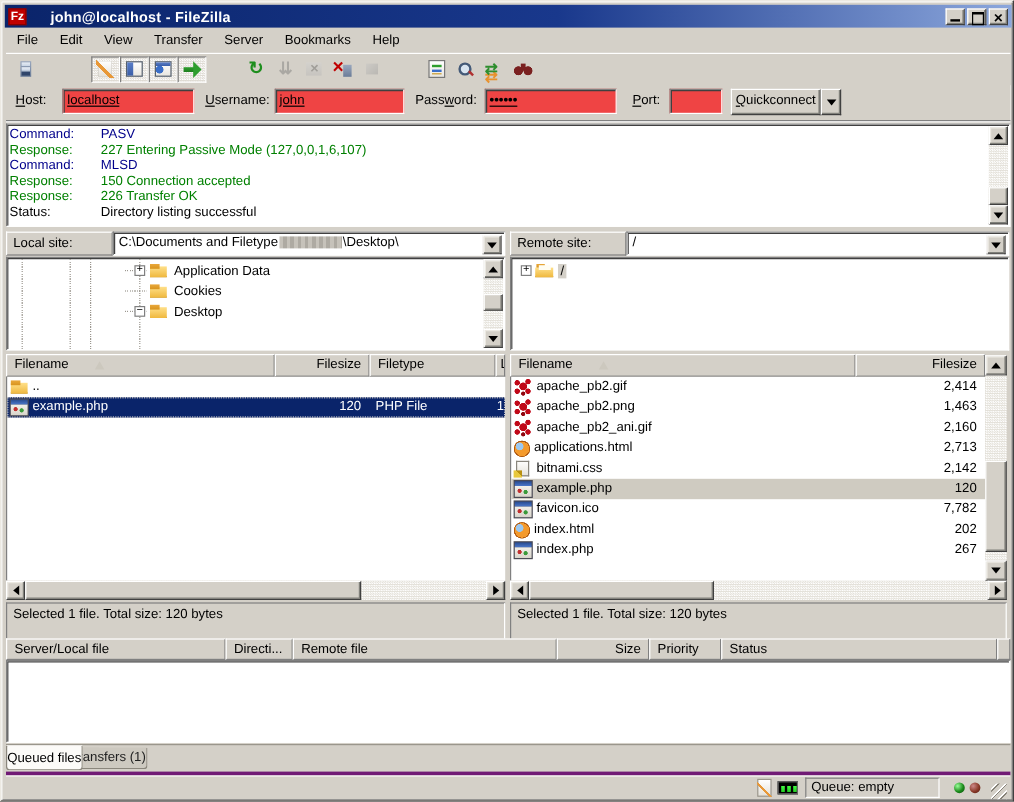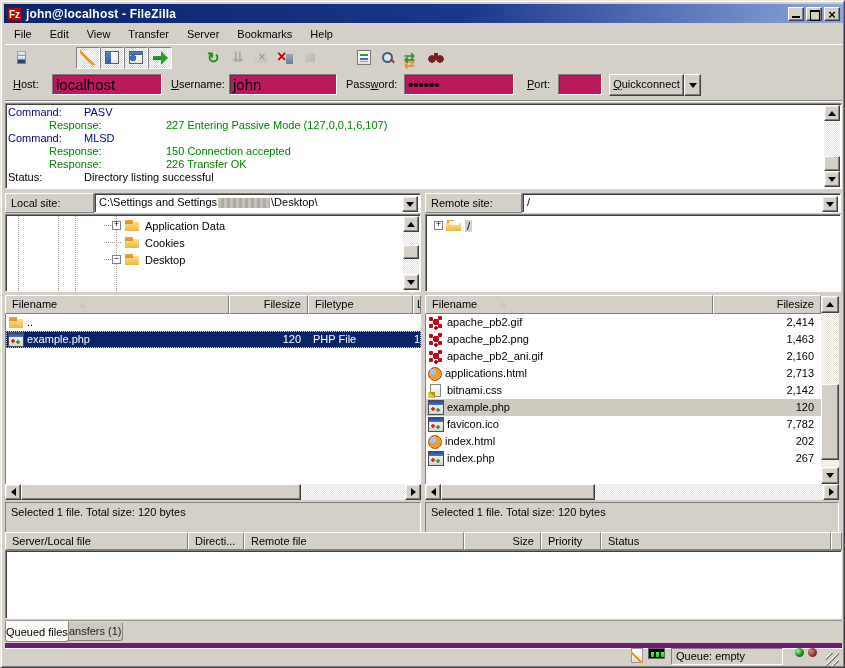--- a/index.html
+++ b/index.html
@@ -18,21 +18,21 @@
   .raised { background:#D4D0C8; border:1px solid; border-color:#FFFFFF #404040 #404040 #FFFFFF;
             box-shadow: inset -1px -1px 0 #80807A; }
   .sunken { background:#fff; border:1px solid; border-color:#808080 #FFFFFF #FFFFFF #808080;
             box-shadow: inset 1px 1px 0 #404040; }
 
   
   #titlebar { left:3px; top:3px; width:839px; height:19px;
     background:linear-gradient(90deg,#0A246A 0%,#19388C 55%,#8CA7DC 100%);
     display:flex; align-items:center; padding:0 3px; }
   #app-icon { width:15px; height:14px; background:#C00000; color:#fff; font-weight:bold;
-    font-size:10px; line-height:14px; text-align:center; margin-right:4px; border:1px solid #800; }
+    font-size:10px; line-height:14px; text-align:center; margin-right:20px; border:1px solid #800; }
   #title-text { color:#fff; font-weight:bold; font-size:12px; letter-spacing:.2px; }
   .winbtn { width:16px; height:14px; margin-left:2px; position:relative; }
   #win-buttons { margin-left:auto; display:flex; }
   .glyph-min::after{content:"";position:absolute;left:3px;bottom:2px;width:8px;height:2px;background:#000;}
   .glyph-max::after{content:"";position:absolute;left:3px;top:2px;width:8px;height:8px;border:1px solid #000;border-top-width:2px;}
   .glyph-close::after{content:"×";position:absolute;left:0;top:-1px;width:100%;text-align:center;font-weight:bold;font-size:13px;}
 
   
   #menubar { left:4px; top:23px; width:837px; height:19px; display:flex; align-items:center; }
   .menu-item { padding:2px 9px; cursor:default; }
@@ -93,39 +93,39 @@
     radial-gradient(circle at 4px 9px,#7A2020 0 3.5px,transparent 4px),
     radial-gradient(circle at 12px 9px,#7A2020 0 3.5px,transparent 4px),
     radial-gradient(circle at 4px 9px,#A04040 0 1.5px,transparent 2px),
     radial-gradient(circle at 12px 9px,#A04040 0 1.5px,transparent 2px),
     linear-gradient(#7A2020,#7A2020) 6px 3px/4px 6px no-repeat; }
 
   
   #quickconnect { left:4px; top:69px; width:837px; height:31px; border-bottom:1px solid #808080;
                   box-shadow:0 1px 0 #fff; }
   .qc-label { position:absolute; top:8px; }
-  .qc-input { position:absolute; top:4px; height:21px; background:#be185d;
+  .qc-input { position:absolute; top:4px; height:21px; background:#ef4444;
     border:1px solid; border-color:#808080 #fff #fff #808080; box-shadow: inset 1px 1px 0 #404040;
-    padding:2px 3px; font-size:15px; line-height:15px; }
+    padding:2px 3px; font-size:11px; line-height:15px;text-decoration:underline; }
   u { text-decoration:underline; }
   #qc-button { position:absolute; left:604px; top:4px; width:75px; height:22px; text-align:center; line-height:19px; }
   #qc-arrow { position:absolute; left:679px; top:4px; width:17px; height:22px; display:flex; align-items:center; justify-content:center; }
   .tri-down { width:0;height:0;border:4px solid transparent;border-top:5px solid #000;margin-top:4px; }
   .tri-up { width:0;height:0;border:4px solid transparent;border-bottom:5px solid #000;margin-bottom:4px; }
   .tri-left { width:0;height:0;border:4px solid transparent;border-right:5px solid #000;margin-right:4px; }
   .tri-right { width:0;height:0;border:4px solid transparent;border-left:5px solid #000;margin-left:4px; }
 
   
   #log { left:4px; top:102px; width:837px; height:86px; }
   #log-lines { position:absolute; left:2px; top:2px; right:19px; bottom:2px; overflow:hidden; background:#fff; }
   .log-line { display:flex; height:13px; line-height:13px; }
   .log-label { width:76px; flex:none; }
   .log-text { flex:1; white-space:nowrap; }
   .v-command { color:#00008B; }
-  .v-response { color:#008000;margin-left:41px; }
+  .v-response { color:#008000; }
   .v-status { color:#000; }
 
   
   .sb-track { background: conic-gradient(#fff 25%, #E2DFD7 0 50%, #fff 0 75%, #E2DFD7 0) 0 0/2px 2px; }
   .sb-btn { background:#D4D0C8; border:1px solid; border-color:#fff #404040 #404040 #fff;
             box-shadow: inset -1px -1px 0 #80807A, inset 1px 1px 0 #ECE9E2;
             display:flex; align-items:center; justify-content:center; }
   .sb-thumb { background:#D4D0C8; border:1px solid; border-color:#fff #404040 #404040 #fff;
               box-shadow: inset -1px -1px 0 #80807A; }
 
@@ -221,22 +221,22 @@
   #queue-body { left:4px; top:549px; width:837px; height:69px; }
 
   
   #tabs { left:4px; top:619px; width:837px; height:22px; border-top:1px solid #9A968C; }
   .tab { position:absolute; height:18px; top:2px; background:#CDC9C0; border:1px solid #8A867C; border-top:none;
     border-radius:0 0 3px 3px; text-align:center; line-height:16px; color:#222; }
   .tab.active { top:0; height:21px; background:#FCFBF8; font-weight:normal; line-height:20px; color:#000; z-index:2;
     border-top:1px solid #FCFBF8; }
 
   
-  #statusbar { left:4px; top:642px; width:837px; height:23px; border-top:5px solid #701a75;
-    box-shadow: inset 0 1px 0 #fff; display:flex; align-items:flex-start; justify-content:flex-end; padding-right:3px; }
+  #statusbar { left:4px; top:642px; width:837px; height:23px; border-top:3px solid #701a75;
+    box-shadow: inset 0 1px 0 #fff; display:flex; align-items:center; justify-content:flex-end; padding-right:3px; }
   #dt-icon { width:13px; height:15px; margin-right:4px; background:
     linear-gradient(45deg, transparent 7px, #E89838 7px 9px, transparent 9px) 0 0/13px 15px no-repeat,
     linear-gradient(#FFFFFF,#E4E1DA) 1px 1px/10px 13px no-repeat,
     linear-gradient(#9A968C,#9A968C) 0 0/12px 15px no-repeat; }
   #speed-icon { width:17px; height:11px; margin-right:6px; background:
     linear-gradient(#4F4,#2C2) 2px 3px/3px 5px no-repeat,
     linear-gradient(#4F4,#2C2) 7px 3px/3px 5px no-repeat,
     linear-gradient(#4F4,#2C2) 12px 3px/3px 5px no-repeat,
     #000; border:1px solid #666; }
   #queue-status { width:112px; height:17px; line-height:15px; padding-left:4px; margin-right:12px;
@@ -401,21 +401,21 @@
       </div>
     <div class="abs sb-track" style="right:1px; top:17px; width:16px; height:51px"></div>
     <div class="abs sb-thumb" style="right:1px; top:52px; width:16px; height:15px"></div>
     <div class="abs sb-btn" style="right:1px; bottom:1px; width:16px; height:16px">
         <span class="tri-down"></span>
       </div>
   </div>
 
   <div class="abs site-label" style="left:4px; top:192px; width:89px">Local site:</div>
   <div class="abs combo" style="left:93px; top:192px; width:327px">
-    <span>C:\Settings and Settings</span><span class="redact"></span><span>\Desktop\</span>
+    <span>C:\Documents and Filetype</span><span class="redact"></span><span>\Desktop\</span>
     <div class="combo-arrow sb-btn">
         <span class="tri-down"></span>
       </div>
   </div>
 
   <div class="abs site-label" style="left:424px; top:192px; width:97px">Remote site:</div>
   <div class="abs combo" style="left:521px; top:192px; width:319px">
     <span>/</span>
     <div class="combo-arrow sb-btn">
         <span class="tri-down"></span>

